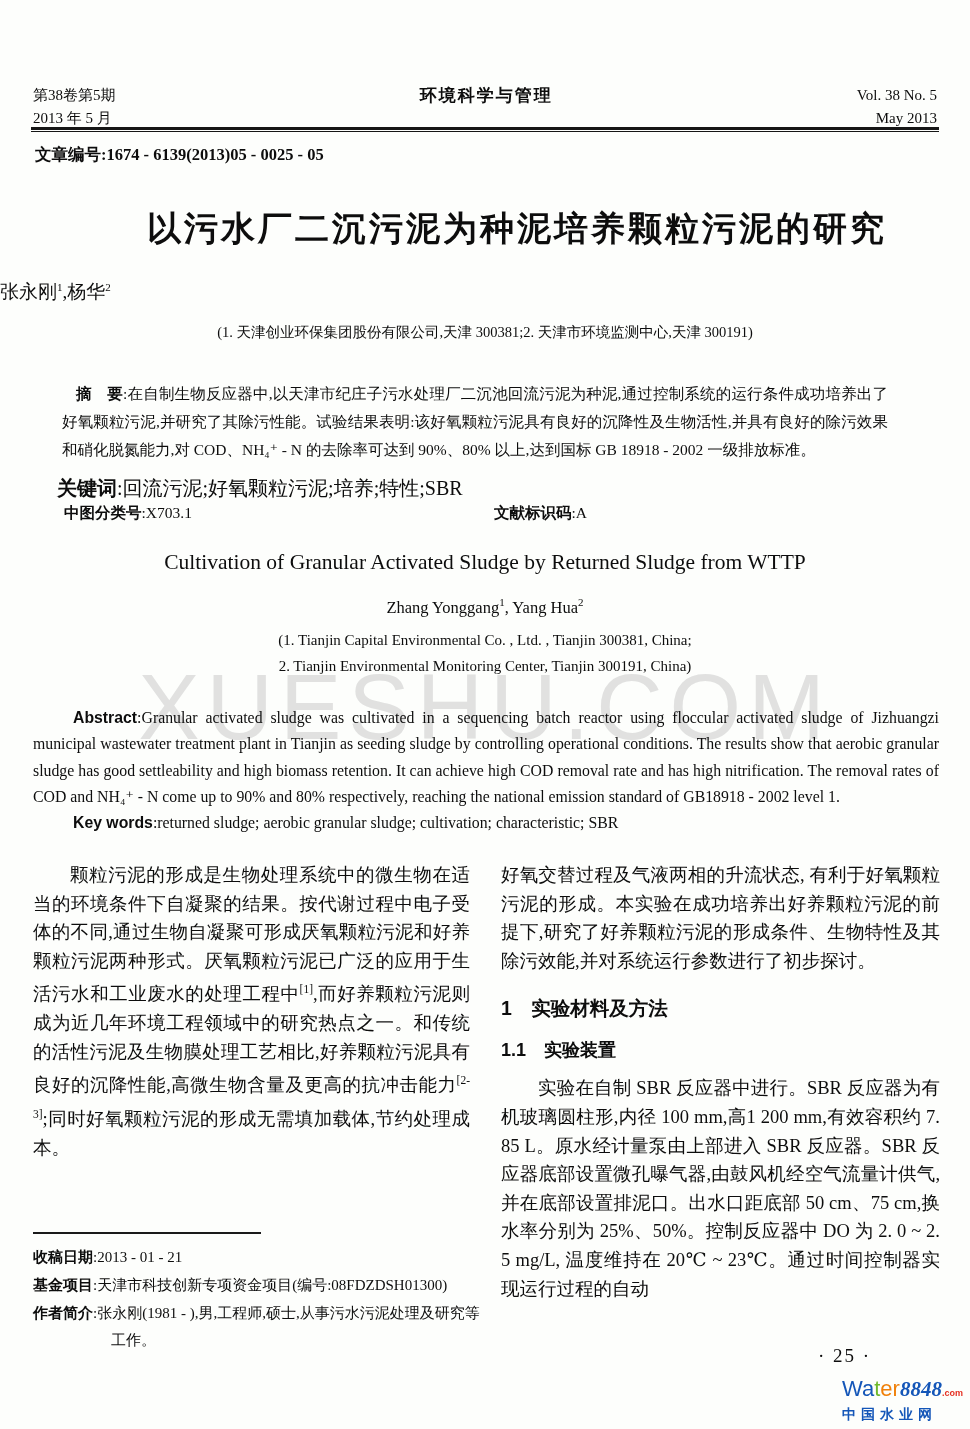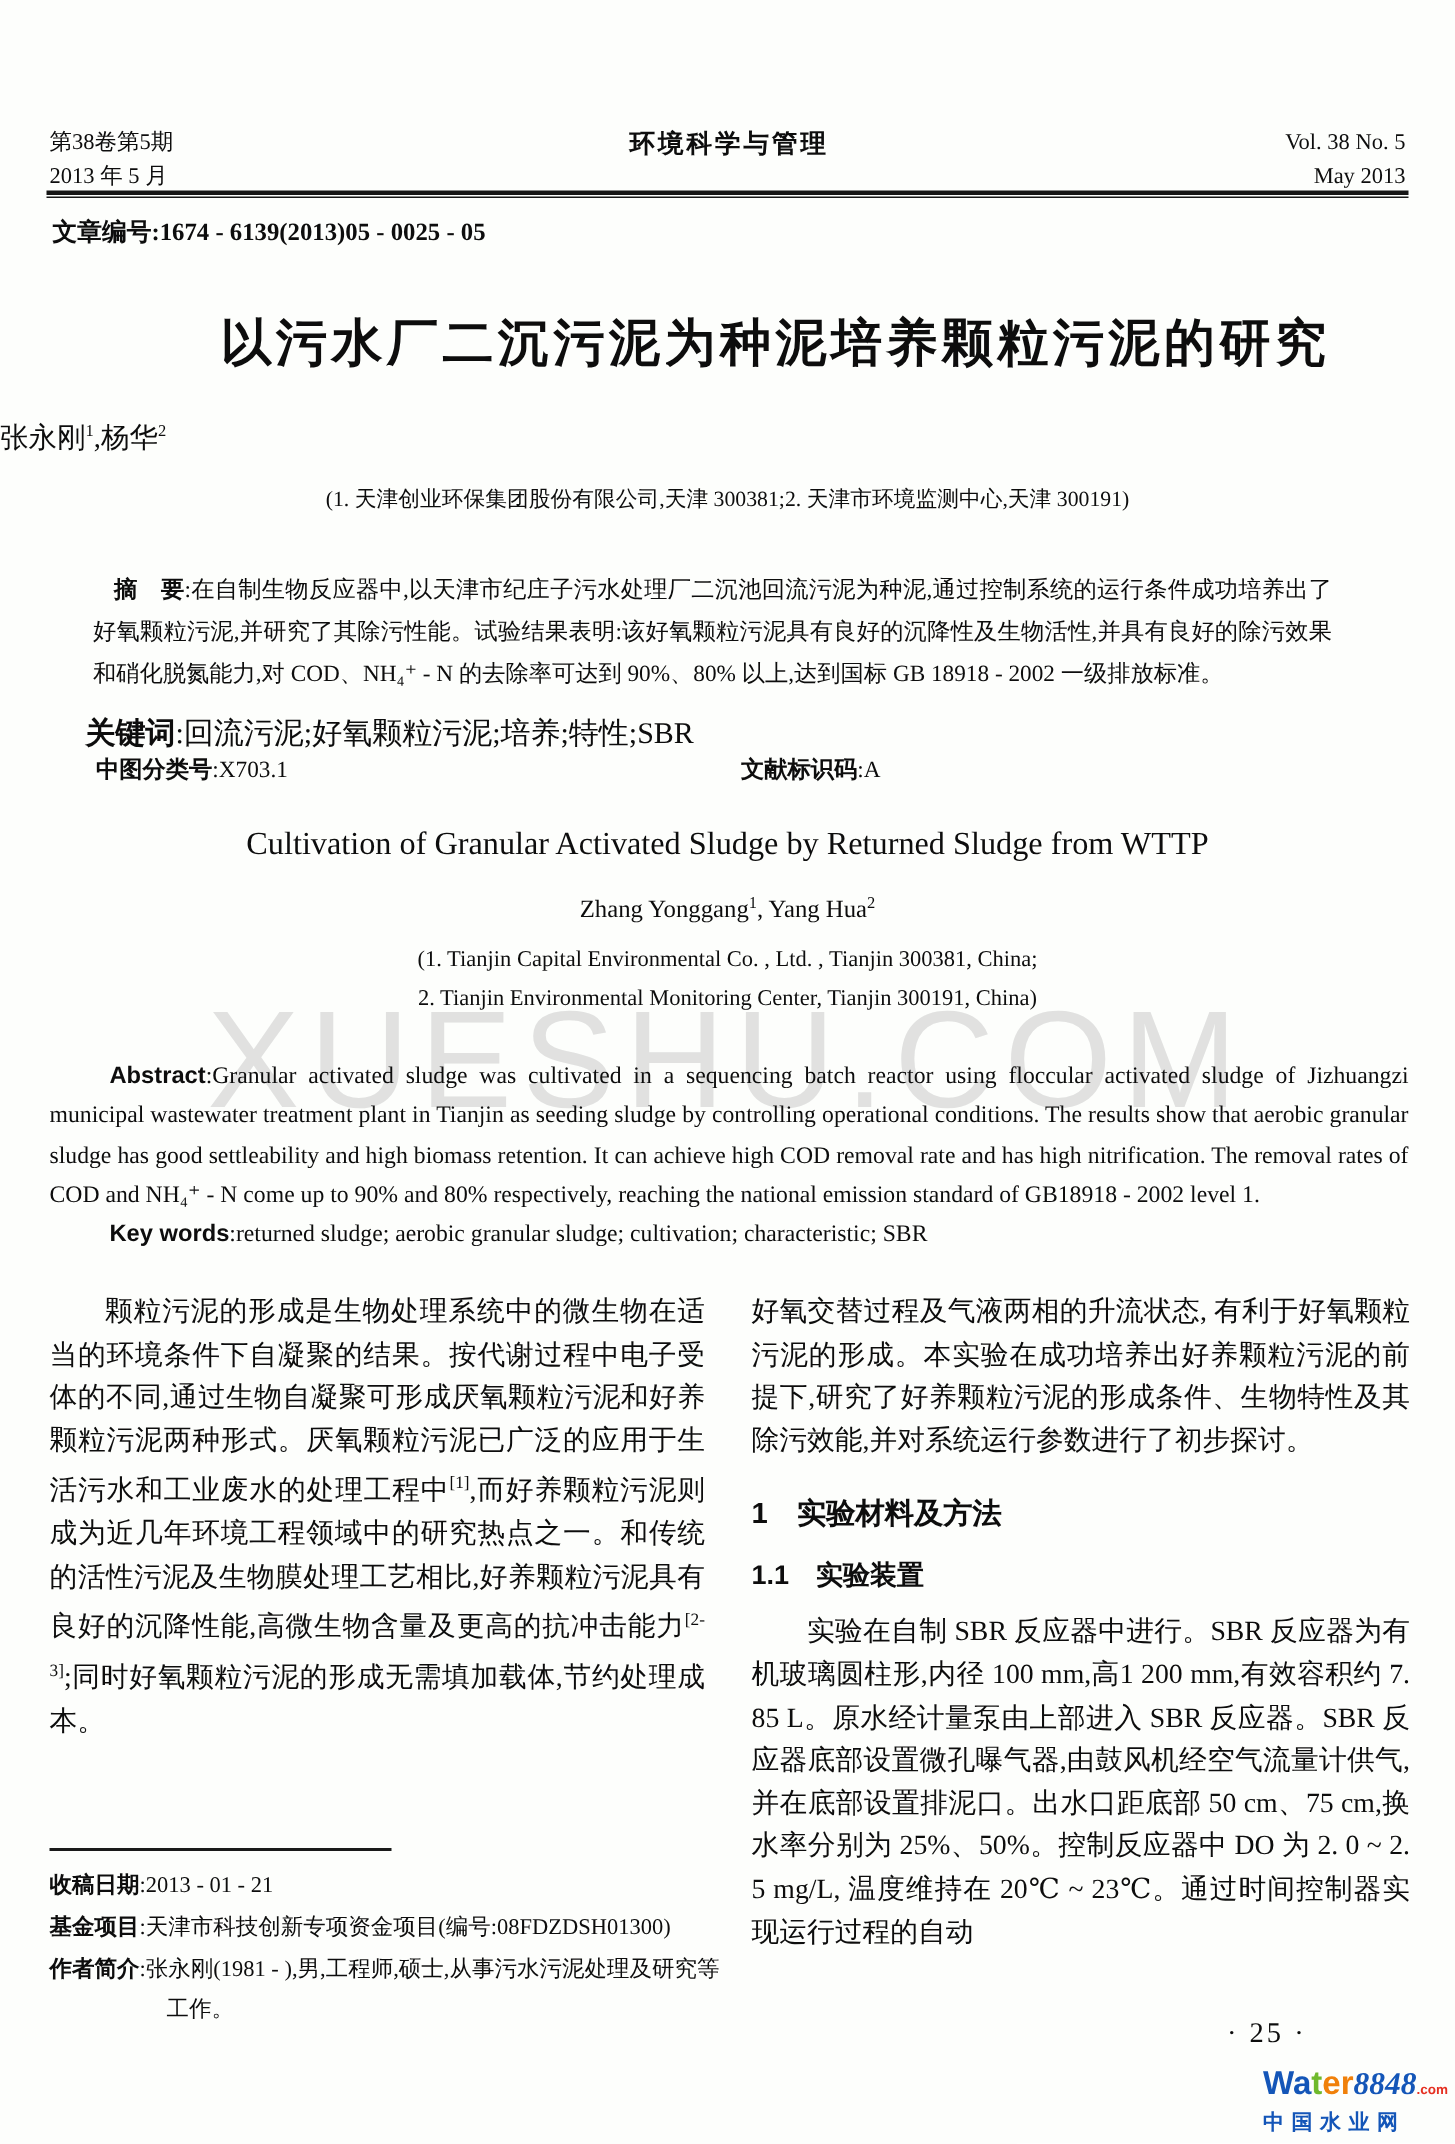--- a/index.html
+++ b/index.html
@@ -67,21 +67,21 @@
   .sec-h2 { font-size:19.5px; font-weight:bold; margin:20px 0 16px; font-family:"Liberation Sans","DejaVu Sans",sans-serif; }
   .sec-h3 { font-size:18px;  font-weight:bold; margin:0 0 12px;  font-family:"Liberation Sans","DejaVu Sans",sans-serif; }
   
   .footnote { position:absolute; top:1232px; left:33px; width:448px; font-size:15px; line-height:27px; z-index:1; }
   .fn-rule { width:228px; border-top:2px solid #1a1a1a; margin-bottom:9px; }
   .fn-hang { padding-left:78px; text-indent:-78px; }
   
   .page-no { position:absolute; top:1345px; left:818px; font-size:19px; letter-spacing:2px; z-index:1; }
   .logo { position:absolute; top:1378px; left:842px; z-index:1; font-family:"Liberation Sans","DejaVu Sans",sans-serif; }
   .logo-top { white-space:nowrap; line-height:22px; }
-  .lg-wa,.lg-t,.lg-er { font-weight:bold; font-size:22px; }
+  .lg-wa,.lg-t,.lg-er { font-weight:normal; font-size:22px; }
   .lg-wa { color:#1456b8; } .lg-t { color:#6fb92c; } .lg-er { color:#f0800a; }
   .lg-num { font-family:"Liberation Serif","DejaVu Serif",serif; font-style:italic; font-weight:bold; font-size:21px; color:#1456b8; }
   .lg-com { font-size:9px; color:#e53022; font-weight:bold; }
   .logo-cn { color:#1456b8; font-weight:bold; font-size:14px; letter-spacing:5px; margin-top:2px; white-space:nowrap; }
 </style>
 </head>
 <body>
 
 <div class="page">
 

